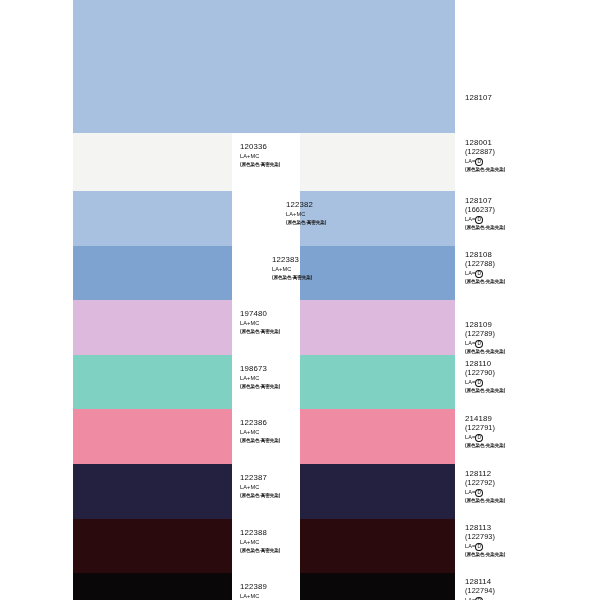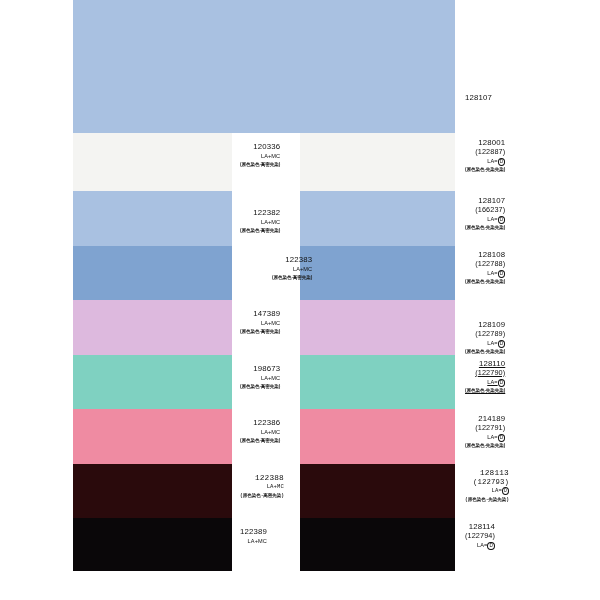--- a/index.html
+++ b/index.html
@@ -2,21 +2,21 @@
 <html><head>
 <meta charset="utf-8">
 <style>
   html,body{margin:0;padding:0;}
   body{
     width:600px;height:600px;overflow:hidden;
     background:#ffffff;
     font-family:"Liberation Sans","DejaVu Sans",sans-serif;
     color:#111111;
   }
-  #sheet{position:relative;width:600px;height:600px;text-align:right;}
+  #sheet{position:relative;width:600px;height:600px;}
 
   
   .banner{
     position:absolute;left:73px;top:0;width:382px;height:133px;
   }
   .banner-label{
     position:absolute;left:465px;top:93px;
     font-size:7.5px;line-height:9px;letter-spacing:.1px;
     white-space:nowrap;
   }
@@ -62,21 +62,21 @@
         <div class="lab lab-right" style="top: 6px;">
           <div class="code">128001</div>
           <div class="alt">(122887)</div>
           <div class="mix"><span>LA=</span><span class="circ">D</span></div>
           <div class="cjk">(原色染色·先染先染)</div>
         </div>
       </div>
       <div class="row" style="height: 55px;">
         <div class="sw sw-left" style="background: rgb(169, 193, 225);"></div>
         <div class="sw sw-right" style="background: rgb(169, 193, 225);"></div>
-        <div class="lab lab-left" style="top: 18px;">
+        <div class="lab lab-left" style="top: 10px; margin-left: 46px;">
           <div class="code">122382</div>
           <div class="mix">LA+MC</div>
           <div class="cjk">(原色染色·高密先染)</div>
         </div>
         <div class="lab lab-right" style="top: 6px;">
           <div class="code">128107</div>
           <div class="alt">(166237)</div>
           <div class="mix"><span>LA=</span><span class="circ">D</span></div>
           <div class="cjk">(原色染色·先染先染)</div>
         </div>
@@ -93,40 +93,40 @@
           <div class="code">128108</div>
           <div class="alt">(122788)</div>
           <div class="mix"><span>LA=</span><span class="circ">D</span></div>
           <div class="cjk">(原色染色·先染先染)</div>
         </div>
       </div>
       <div class="row" style="height: 55px;">
         <div class="sw sw-left" style="background: rgb(221, 185, 222);"></div>
         <div class="sw sw-right" style="background: rgb(221, 185, 222);"></div>
         <div class="lab lab-left" style="top: 10px;">
-          <div class="code">147389</div>
+          <div class="code">197480</div>
           <div class="mix">LA+MC</div>
           <div class="cjk">(原色染色·高密先染)</div>
         </div>
         <div class="lab lab-right" style="top: 6px; margin-top: 15px;">
           <div class="code">128109</div>
           <div class="alt">(122789)</div>
           <div class="mix"><span>LA=</span><span class="circ">D</span></div>
           <div class="cjk">(原色染色·先染先染)</div>
         </div>
       </div>
       <div class="row" style="height: 54px;">
         <div class="sw sw-left" style="background: rgb(127, 209, 193);"></div>
         <div class="sw sw-right" style="background: rgb(127, 209, 193);"></div>
         <div class="lab lab-left" style="top: 10px;">
           <div class="code">198673</div>
           <div class="mix">LA+MC</div>
           <div class="cjk">(原色染色·高密先染)</div>
         </div>
-        <div class="lab lab-right" style="top: 5px; text-decoration: underline;">
+        <div class="lab lab-right" style="top: 5px;">
           <div class="code">128110</div>
           <div class="alt">(122790)</div>
           <div class="mix"><span>LA=</span><span class="circ">D</span></div>
           <div class="cjk">(原色染色·先染先染)</div>
         </div>
       </div>
       <div class="row" style="height: 55px;">
         <div class="sw sw-left" style="background: rgb(239, 139, 162);"></div>
         <div class="sw sw-right" style="background: rgb(239, 139, 162);"></div>
         <div class="lab lab-left" style="top: 10px;">
@@ -134,21 +134,36 @@
           <div class="mix">LA+MC</div>
           <div class="cjk">(原色染色·高密先染)</div>
         </div>
         <div class="lab lab-right" style="top: 6px;">
           <div class="code">214189</div>
           <div class="alt">(122791)</div>
           <div class="mix"><span>LA=</span><span class="circ">D</span></div>
           <div class="cjk">(原色染色·先染先染)</div>
         </div>
       </div>
-      <div class="row" style="height: 54px; font-family: Liberation Mono, monospace;">
+      <div class="row" style="height: 55px;">
+        <div class="sw sw-left" style="background: rgb(35, 32, 64);"></div>
+        <div class="sw sw-right" style="background: rgb(35, 32, 64);"></div>
+        <div class="lab lab-left" style="top: 10px;">
+          <div class="code">122387</div>
+          <div class="mix">LA+MC</div>
+          <div class="cjk">(原色染色·高密先染)</div>
+        </div>
+        <div class="lab lab-right" style="top: 6px;">
+          <div class="code">128112</div>
+          <div class="alt">(122792)</div>
+          <div class="mix"><span>LA=</span><span class="circ">D</span></div>
+          <div class="cjk">(原色染色·先染先染)</div>
+        </div>
+      </div>
+      <div class="row" style="height: 54px;">
         <div class="sw sw-left" style="background: rgb(42, 10, 12);"></div>
         <div class="sw sw-right" style="background: rgb(42, 10, 12);"></div>
         <div class="lab lab-left" style="top: 10px;">
           <div class="code">122388</div>
           <div class="mix">LA+MC</div>
           <div class="cjk">(原色染色·高密先染)</div>
         </div>
         <div class="lab lab-right" style="top: 5px;">
           <div class="code">128113</div>
           <div class="alt">(122793)</div>

